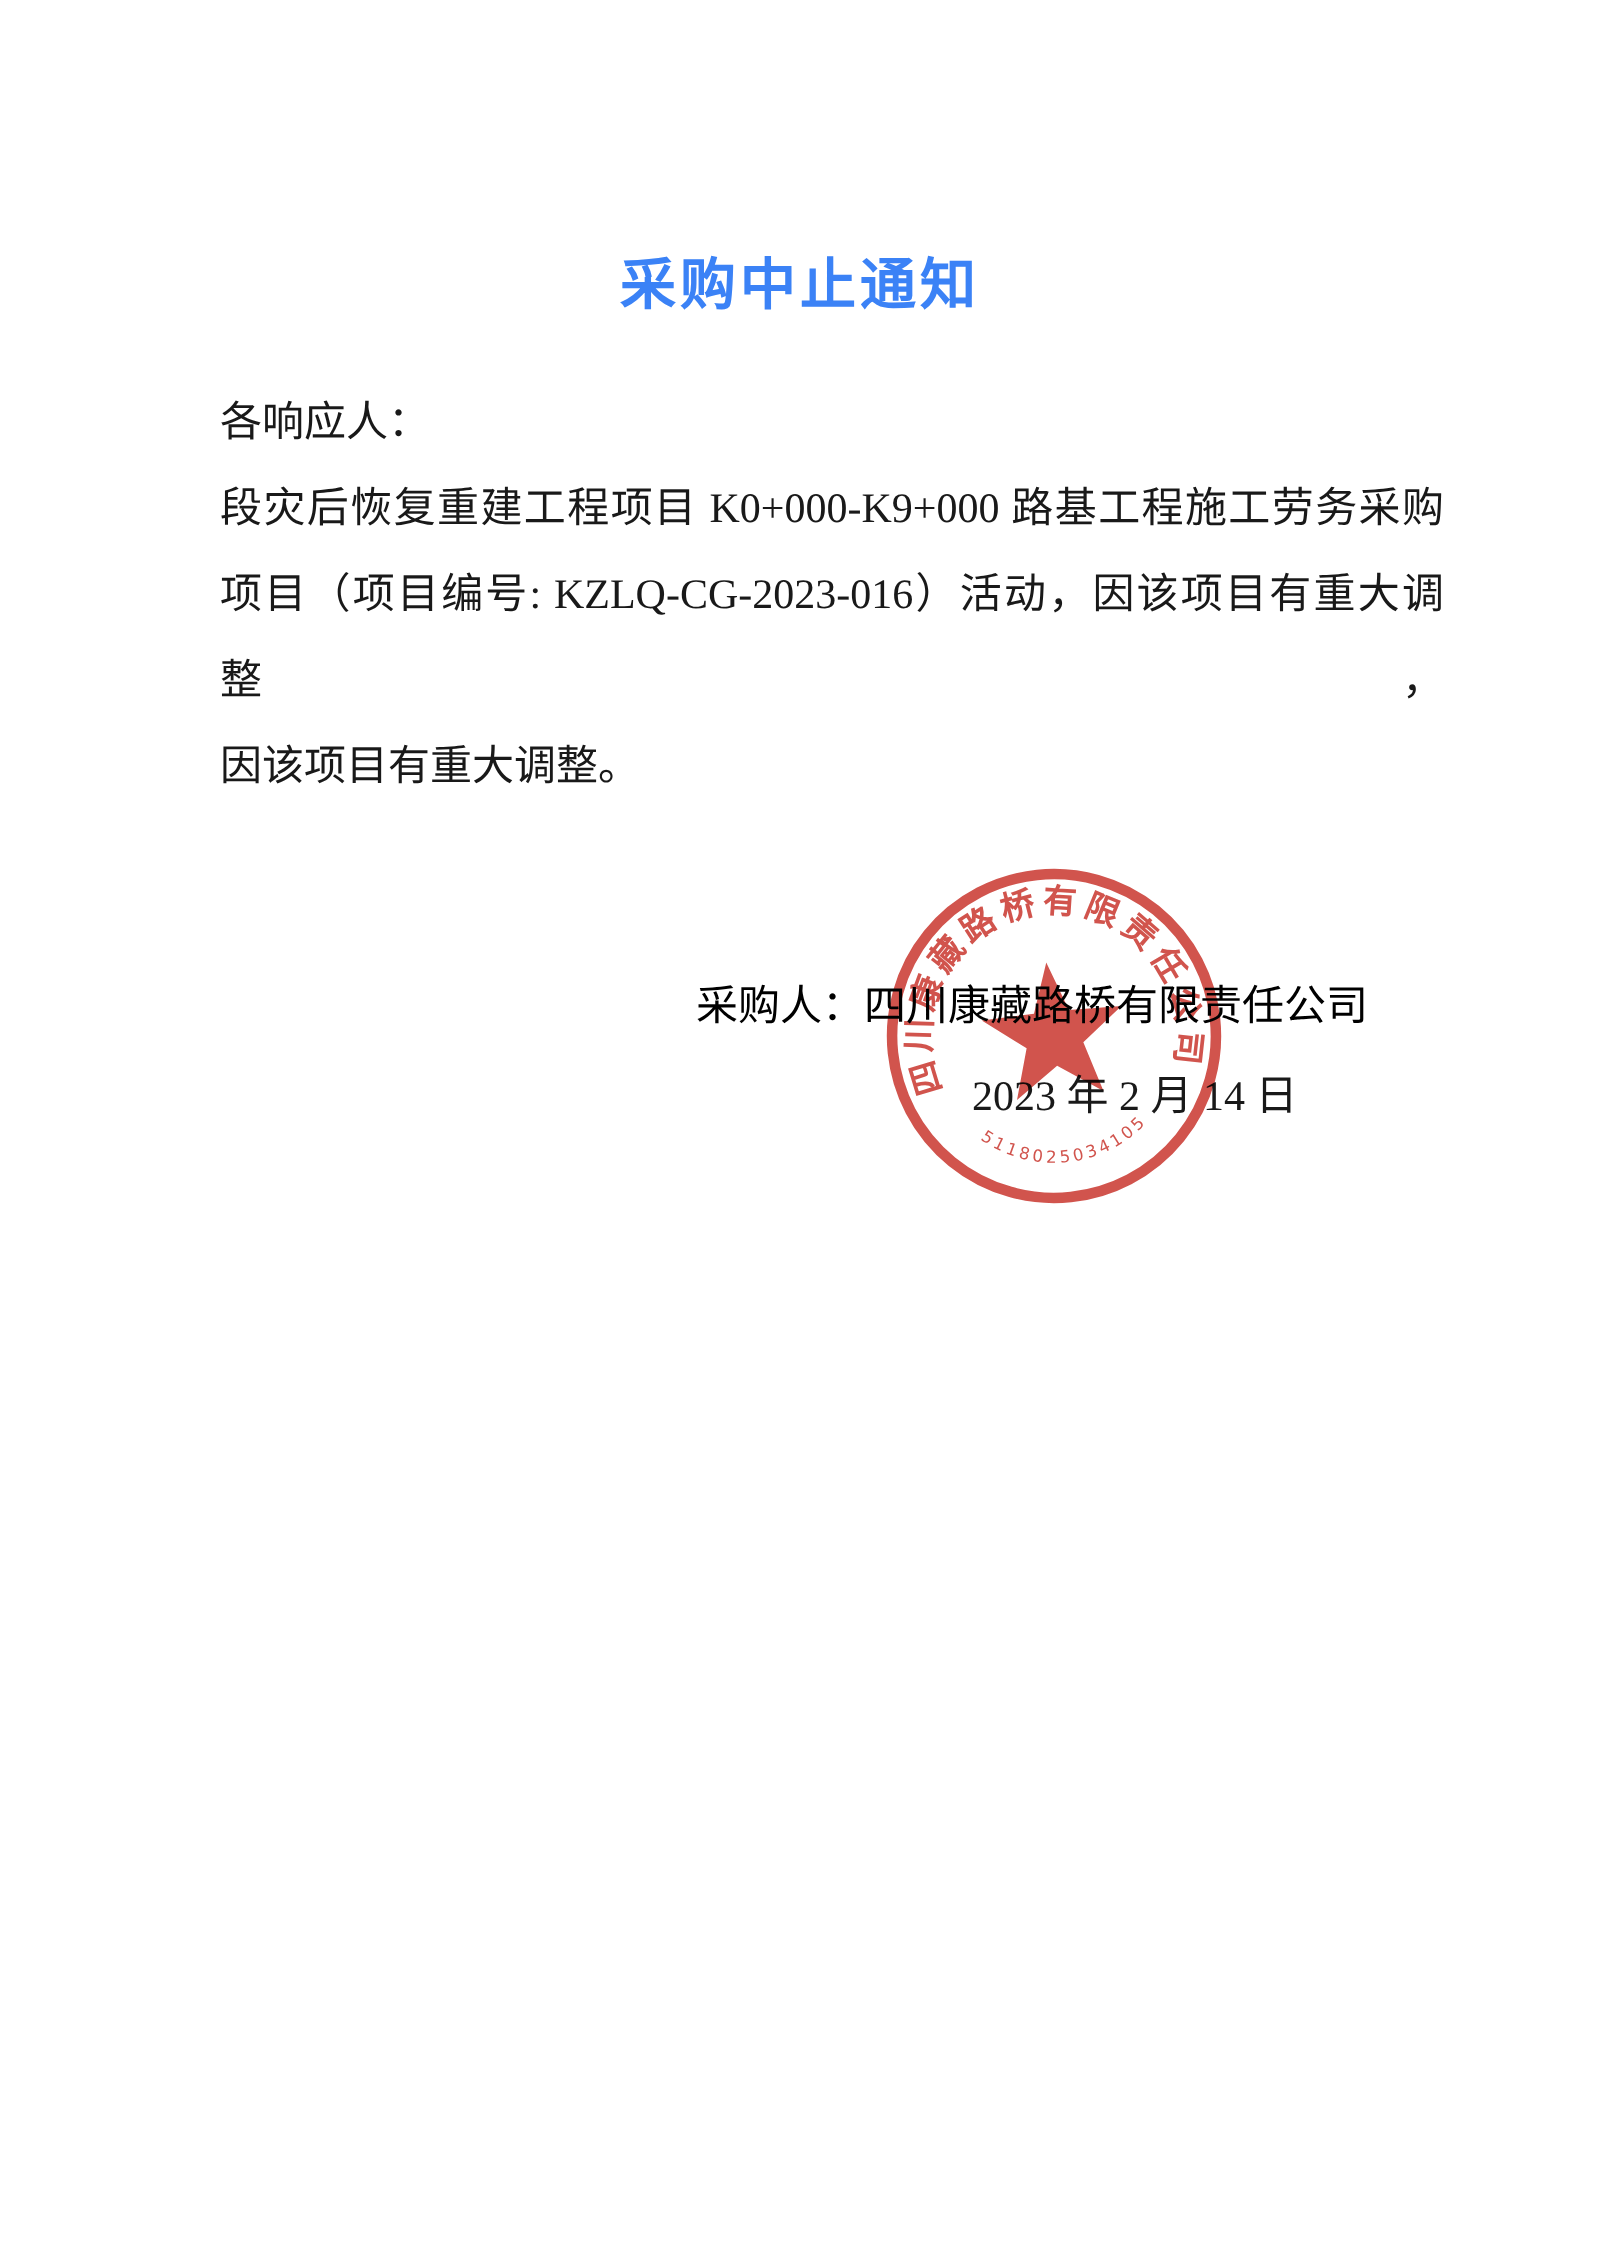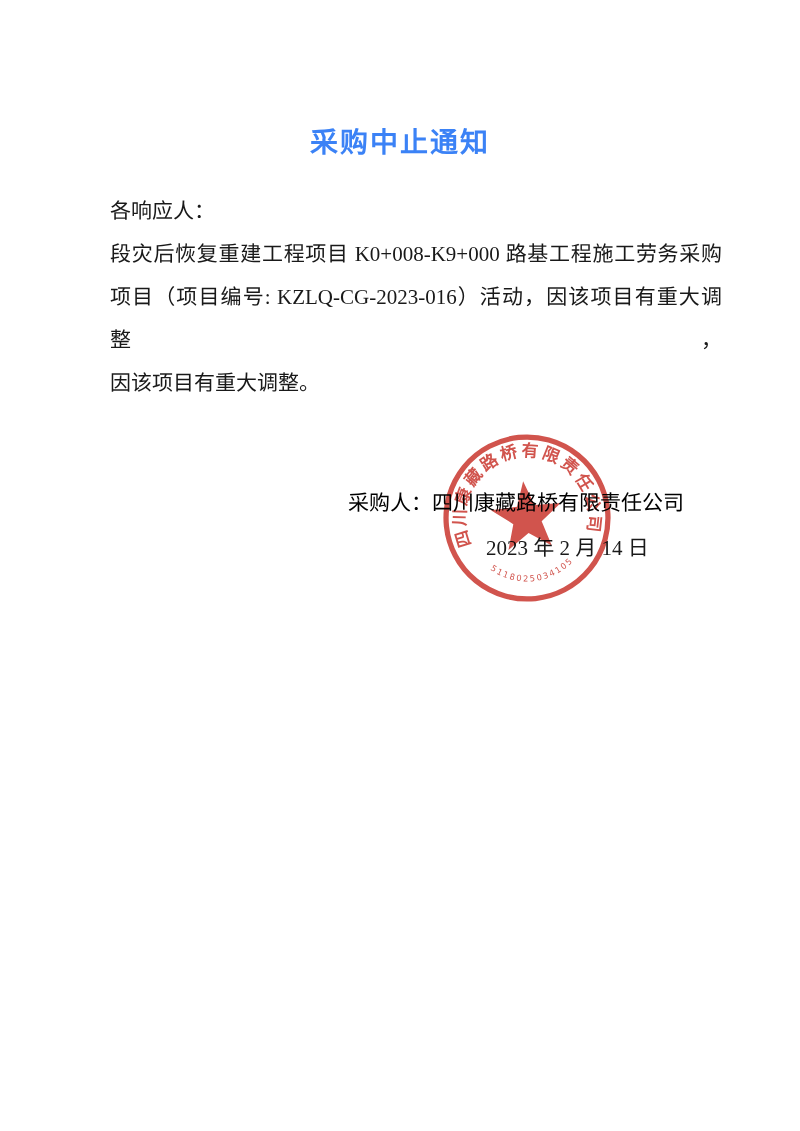--- a/index.html
+++ b/index.html
@@ -89,21 +89,21 @@
 </style>
 </head>
 <body>
 
 <div class="page">
 
   <h1 class="doc-title">采购中止通知</h1>
 
   <div class="doc-body">
     <div class="body-line">各响应人：</div>
-    <div class="body-line justified">段灾后恢复重建工程项目 K0+008-K9+000 路基工程施工劳务采购</div>
+    <div class="body-line justified">段灾后恢复重建工程项目 K0+000-K9+000 路基工程施工劳务采购</div>
     <div class="body-line justified">项目（项目编号: KZLQ-CG-2023-016）活动，因该项目有重大调整，</div>
     <div class="body-line">因该项目有重大调整。</div>
   </div>
 
   <div class="purchaser-line">采购人：四川康藏路桥有限责任公司</div>
 
   <div class="date-line">2023 年 2 月 14 日</div>
 
   <svg class="seal" viewBox="0 0 200 200" xmlns="http://www.w3.org/2000/svg">
     <defs>

